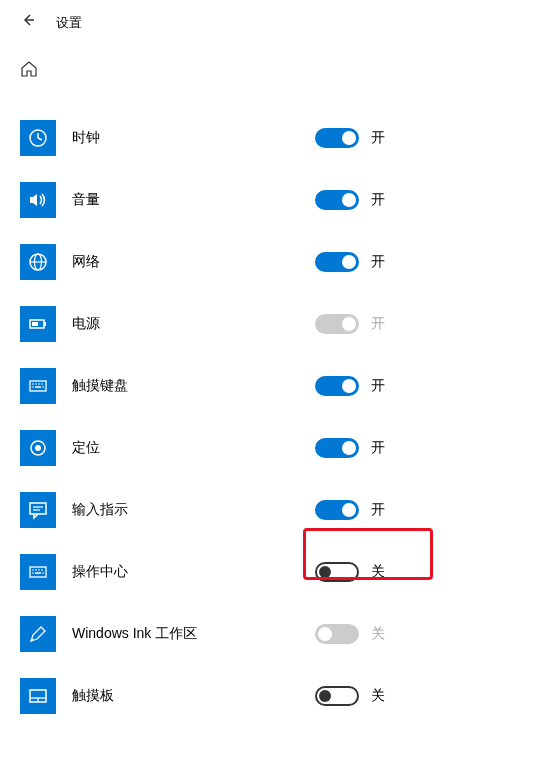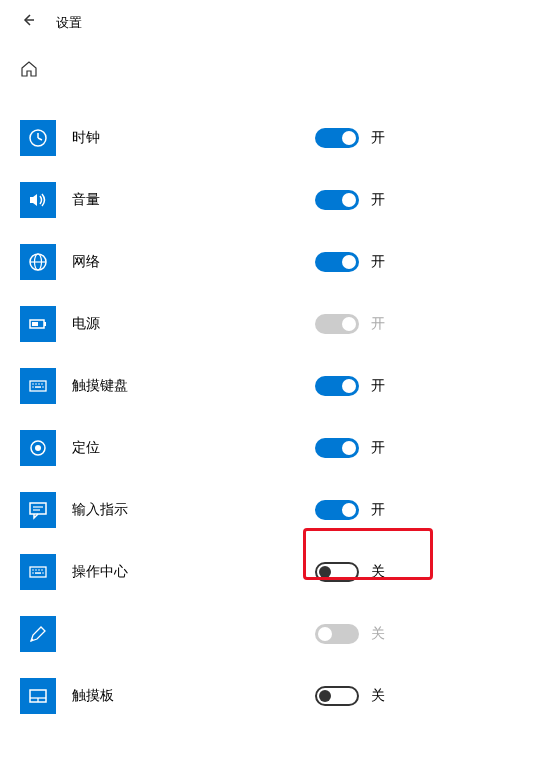--- a/index.html
+++ b/index.html
@@ -298,20 +298,21 @@
         <span class="state-label">关</span>
       </div>
     </div>
     <div class="row">
       <div class="icon-tile">
         <svg width="22" height="22" viewBox="0 0 22 22">
           <path d="M4 18 L6 12 L14 4 L18 8 L10 16 Z" stroke="#fff" stroke-width="1.3" fill="none"></path>
           <path d="M4 18 L6 16" stroke="#fff" stroke-width="1.3"></path>
         </svg>
       </div>
+      <span class="item-label">Windows Ink 工作区</span>
       <div class="toggle-group">
         <div class="toggle off disabled"></div>
         <span class="state-label disabled">关</span>
       </div>
     </div>
     <div class="row">
       <div class="icon-tile">
         <svg width="22" height="22" viewBox="0 0 22 22">
           <rect x="3" y="5" width="16" height="12" stroke="#fff" stroke-width="1.5" fill="none"></rect>
           <line x1="3" y1="13" x2="19" y2="13" stroke="#fff" stroke-width="1.3"></line>

